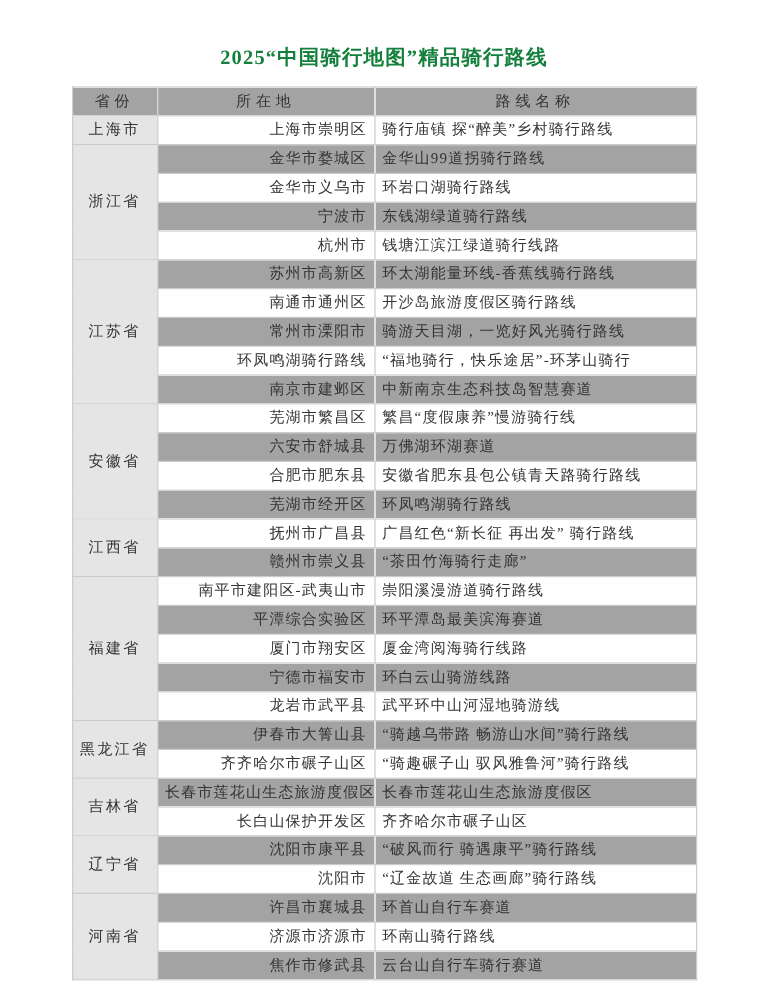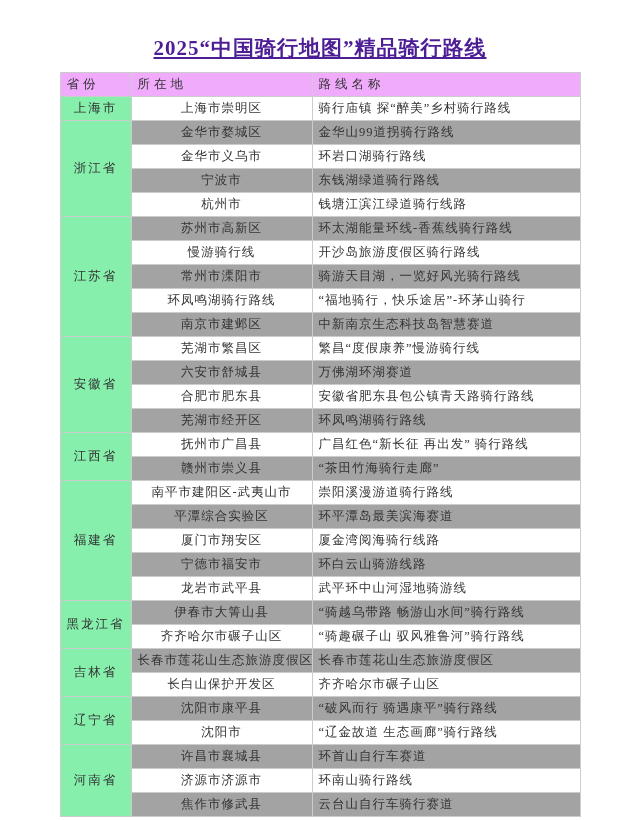--- a/index.html
+++ b/index.html
@@ -9,60 +9,59 @@
   }
   body {
     width: 640px;
     height: 821px;
     overflow: hidden;
     font-family: "Liberation Serif", "DejaVu Serif", serif;
   }
   .page-title {
     margin: 34px 0 0 0;
     text-align: center;
-    font-size: 21px;
+    font-size: 17px;
     font-weight: bold;
-    color: #4c1d95;
+    color: #15803d;
     letter-spacing: 1px;
     line-height: 28px;
-    text-decoration: underline;
   }
   table.routes {
     border-collapse: collapse;
     table-layout: fixed;
     width: 520px;
     margin: 10px auto 0 auto;
   }
   table.routes th,
   table.routes td {
     border: 1px solid #cccccc;
     box-sizing: border-box;
     height: 24px;
     font-size: 12.5px;
     font-weight: normal;
     color: #333333;
     padding: 1px 6px;
     white-space: nowrap;
     overflow: hidden;
   }
   table.routes th {
-    background: #f0abfc;
-    text-align: left;
+    background: #a3a3a3;
+    text-align: center;
     letter-spacing: 4px;
   }
   col.c-province { width: 71px; }
   col.c-location { width: 181px; }
   col.c-route    { width: 268px; }
   td.province {
     text-align: center;
     letter-spacing: 2px;
-    background: #86efac;
+    background: #e5e5e5;
   }
   td.location {
-    text-align: center;
+    text-align: right;
     padding-left: 9px;
     letter-spacing: 1px;
     margin-left: 24px;
   }
   td.route {
     text-align: left;
     letter-spacing: 1px;
   }
   td.shaded { background: #a3a3a3; }
 </style>
@@ -106,21 +105,21 @@
       <tr>
         <td class="location">杭州市</td>
         <td class="route">钱塘江滨江绿道骑行线路</td>
       </tr>
       <tr>
         <td class="province" rowspan="5">江苏省</td>
         <td class="location shaded">苏州市高新区</td>
         <td class="route shaded">环太湖能量环线-香蕉线骑行路线</td>
       </tr>
       <tr>
-        <td class="location">慢游骑行线</td>
+        <td class="location">南通市通州区</td>
         <td class="route">开沙岛旅游度假区骑行路线</td>
       </tr>
       <tr>
         <td class="location shaded">常州市溧阳市</td>
         <td class="route shaded">骑游天目湖，一览好风光骑行路线</td>
       </tr>
       <tr>
         <td class="location">环凤鸣湖骑行路线</td>
         <td class="route">“福地骑行，快乐途居”-环茅山骑行</td>
       </tr>

